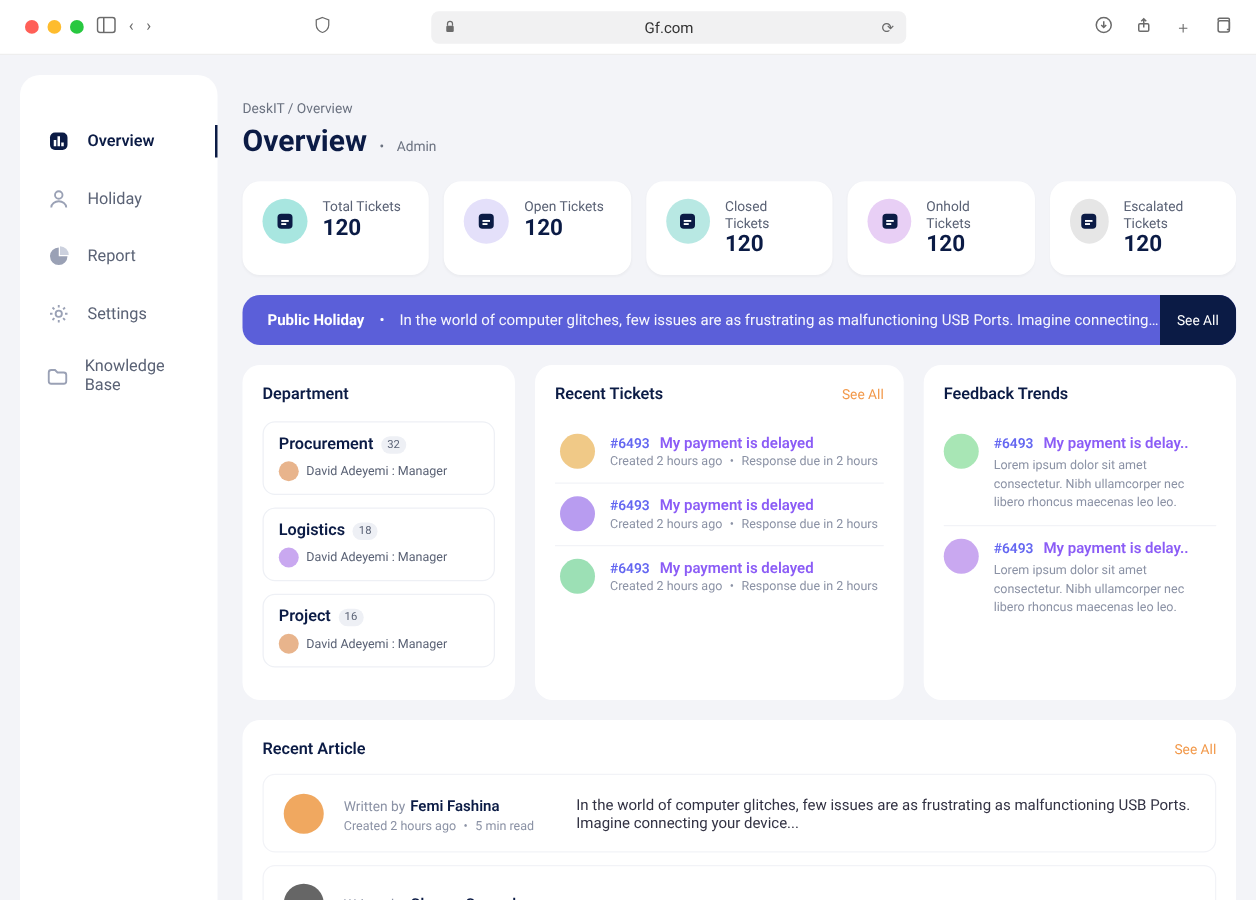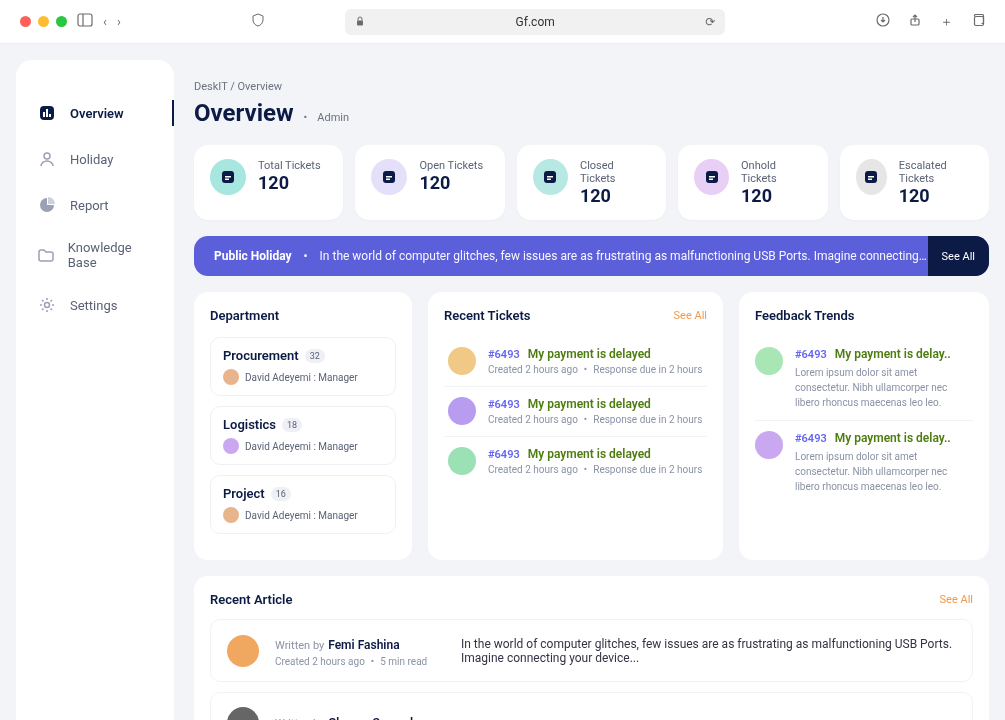--- a/index.html
+++ b/index.html
@@ -65,21 +65,21 @@
 .avatar { width: 16px; height: 16px; border-radius: 50%; display: inline-block; }
 .dept-mgr span { font-size: 10px; color: #5a6275; }
 
 .col-tickets { width: 295px; }
 .ticket-item { display: flex; gap: 12px; padding: 10px 4px; border-bottom: 1px solid transparent; }
 .ticket-item + .ticket-item { border-top: 1px solid #f2f3f7; }
 .tav { width: 28px; height: 28px; border-radius: 50%; flex-shrink: 0; }
 .tcontent { flex: 1; }
 .trow1 { display: flex; align-items: center; gap: 8px; }
 .tid { font-size: 11px; color: #6366F1; font-weight: 600; }
-.ttitle { font-size: 12px; font-weight: 600; color: #4d7c0f; }
+.ttitle { font-size: 12px; font-weight: 600; color: #8b5cf6; }
 .trow2 { font-size: 10px; color: #8b92a5; margin-top: 3px; }
 .trow2 .tdot { margin: 0 6px; }
 
 .col-feedback { flex: 1; overflow: hidden; }
 .fb-item { display: flex; gap: 12px; padding: 10px 0; }
 .fb-item + .fb-item { border-top: 1px solid #f2f3f7; }
 .fbcontent { flex: 1; }
 .fbtitle-row { display: flex; align-items: center; gap: 8px; }
 .fbdesc { font-size: 10px; color: #8b92a5; margin-top: 4px; line-height: 1.5; }
 
@@ -177,33 +177,33 @@
           <svg viewBox="0 0 18 18" fill="#9aa1b5">
             <path d="M9 2a7 7 0 1 0 7 7H9V2z"></path>
             <path d="M10 1v7h7a7 7 0 0 0-7-7z" fill="#ccd1de"></path>
           </svg>
         </span>
         <span>Report</span>
       </div>
       <div class="side-item">
         <span class="side-ic">
           <svg viewBox="0 0 18 18" fill="none" stroke="#9aa1b5" stroke-width="1.5">
-            <path d="M2 6a2 2 0 0 1 2-2h3l2 2h5a2 2 0 0 1 2 2v5a2 2 0 0 1-2 2H4a2 2 0 0 1-2-2V6z"></path>
-          </svg>
-        </span>
-        <span>Knowledge Base</span>
-      </div>
-      <div class="side-item">
-        <span class="side-ic">
-          <svg viewBox="0 0 18 18" fill="none" stroke="#9aa1b5" stroke-width="1.5">
             <circle cx="9" cy="9" r="2.5"></circle>
             <path d="M9 2v2M9 14v2M2 9h2M14 9h2M4 4l1.5 1.5M12.5 12.5L14 14M4 14l1.5-1.5M12.5 5.5L14 4"></path>
           </svg>
         </span>
         <span>Settings</span>
+      </div>
+      <div class="side-item">
+        <span class="side-ic">
+          <svg viewBox="0 0 18 18" fill="none" stroke="#9aa1b5" stroke-width="1.5">
+            <path d="M2 6a2 2 0 0 1 2-2h3l2 2h5a2 2 0 0 1 2 2v5a2 2 0 0 1-2 2H4a2 2 0 0 1-2-2V6z"></path>
+          </svg>
+        </span>
+        <span>Knowledge Base</span>
       </div>
     </div>
 
   <div class="main">
     <div class="crumb">DeskIT  / Overview</div>
     <div class="page-title-row">
       <div class="page-title">Overview</div>
       <span class="pt-dot">•</span>
       <div class="page-sub">Admin</div>
     </div>

